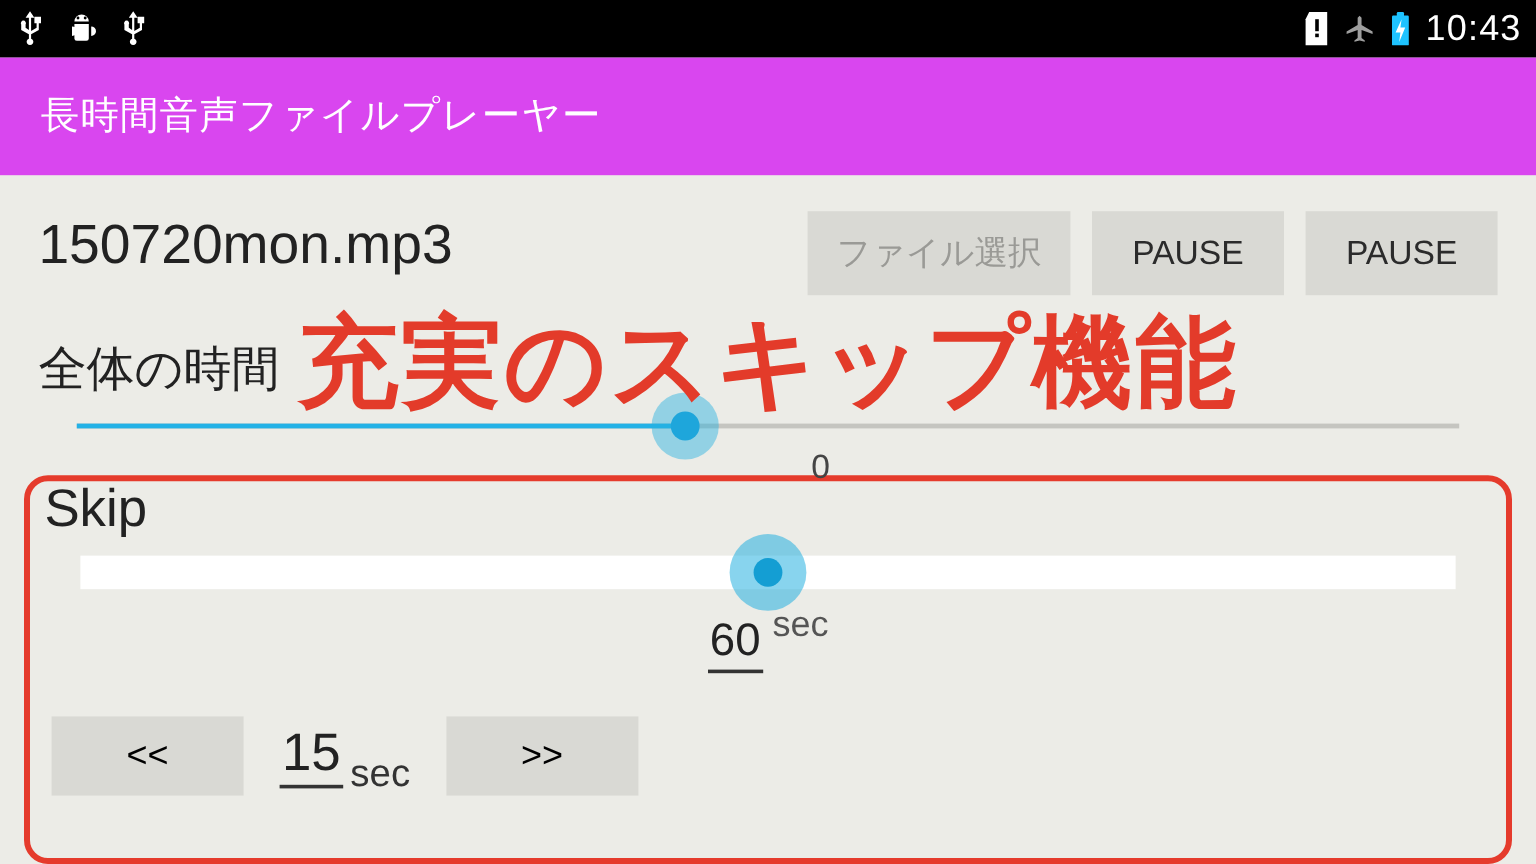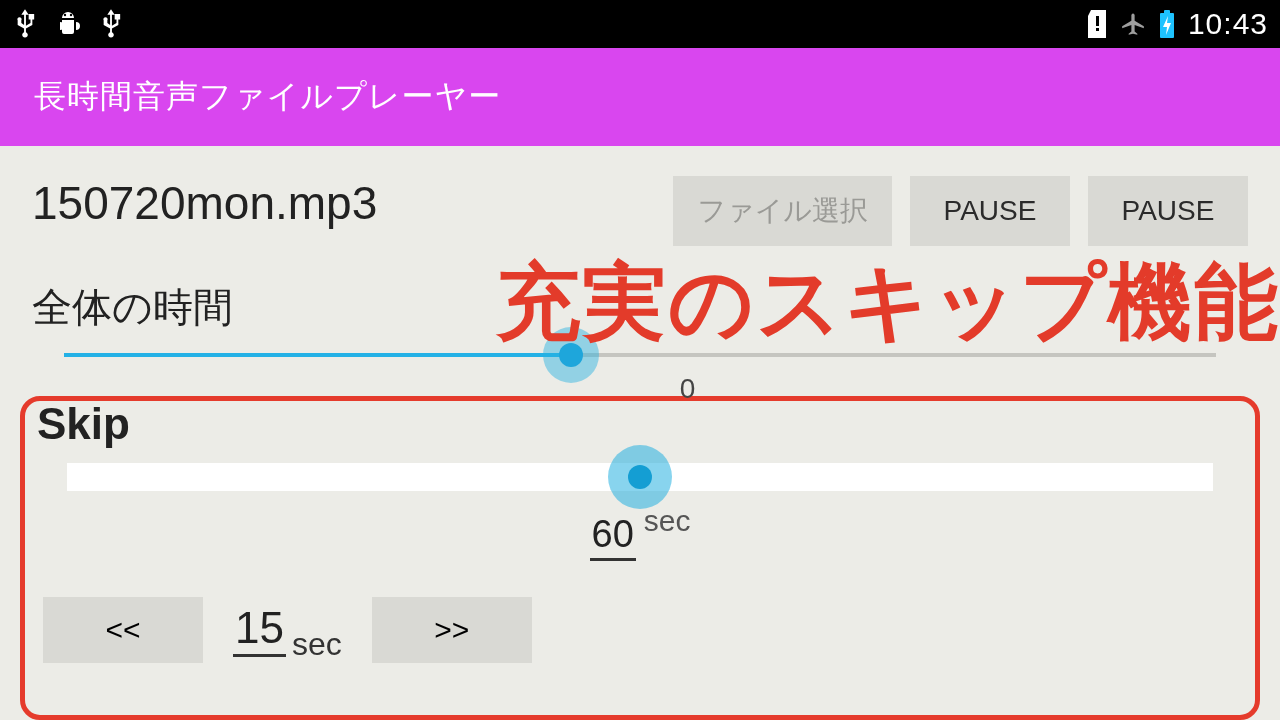--- a/index.html
+++ b/index.html
@@ -29,40 +29,40 @@
 
   
   .slider-wrap { position:relative; margin: 18px 32px 0 32px; }
   .slider-track { height: 4px; background: #c5c5c0; position: relative; }
   .slider-fill { position:absolute; left:0; top:0; height:100%; background: #23b1e6; }
   .slider-thumb { position:absolute; top:50%; width:24px; height:24px; background:#1ea6db; border-radius:50%; transform: translate(-50%, -50%); }
   .slider-halo { position:absolute; top:50%; width:56px; height:56px; border-radius:50%; background: rgba(38,177,224,0.45); transform: translate(-50%, -50%); }
 
   
   .skip-box { position:absolute; left:20px; right:20px; top:250px; bottom:0; border: 5px solid #e53b2c; border-radius: 20px; padding: 4px 10px 14px 10px; }
-  .skip-label { font-size: 44px; font-weight:700; color:#222; margin-left: 2px; margin-top: -6px;}
+  .skip-label { font-size: 44px; font-weight:400; color:#222; margin-left: 2px; margin-top: -6px;}
   .skip-value-top { text-align:center; font-size: 28px; color:#444; margin-top: -32px; }
 
   .skip-slider-wrap { position:relative; margin: 14px 32px 0 32px; }
   .skip-track { height: 28px; background:#fff; }
   .skip-thumb-halo { position:absolute; top:50%; width:64px; height:64px; border-radius:50%; background: rgba(38,177,224,0.55); transform: translate(-50%, -50%);}
   .skip-thumb { position:absolute; top:50%; width:24px; height:24px; border-radius:50%; background:#149ed3; transform: translate(-50%, -50%);}
 
   .skip-unit-row { display:flex; justify-content:center; align-items: baseline; gap: 8px; margin-top: 22px; }
   .skip-amount { font-size: 38px; color:#222; border-bottom: 3px solid #333; padding: 0 2px 2px 2px; }
   .skip-unit { font-size: 30px; color:#555; position:relative; top:-16px; }
 
   .skip-btn-row { display:flex; align-items:center; gap: 20px; margin-top: 36px; margin-left: 8px;}
   .skip-btn { width:160px; height:66px; background:#d9d9d4; border:none; font-size:30px; display:flex; align-items:center; justify-content:center; cursor:pointer; font-family:inherit; }
   .skip-mid { display:flex; align-items:flex-end; gap:6px; padding: 0 10px; }
   .skip-mid .v { font-size:44px; color:#222; border-bottom:3px solid #333; padding:0 2px 1px 2px;}
   .skip-mid .u { font-size:32px; color:#333; position:relative; top:6px; }
 
   
-  .overlay-text { position:absolute; left:0; right:0; top:100px; text-align:right; font-size: 84px; font-weight:700; color:#e33b2a; letter-spacing: 2px; pointer-events:none; white-space: nowrap;}
+  .overlay-text { position:absolute; left:0; right:0; top:100px; text-align:center; font-size: 84px; font-weight:700; color:#e33b2a; letter-spacing: 2px; pointer-events:none; white-space: nowrap;}
 </style>
 </head>
 <body>
 
 <div class="status-bar">
   <div class="status-left">
     <span class="ic">
       <svg width="22" height="30" viewBox="0 0 24 32" fill="#fff">
           <path d="M12 0 L16 6 H13 V18 L18 15 V11 H16 V5 H22 V11 H20 V17 L13 21 V25 A3 3 0 1 1 11 25 V21 L4 17 V12 A2.3 2.3 0 1 1 8 12 V15 L11 17 V6 H8 Z"></path>
         </svg>

